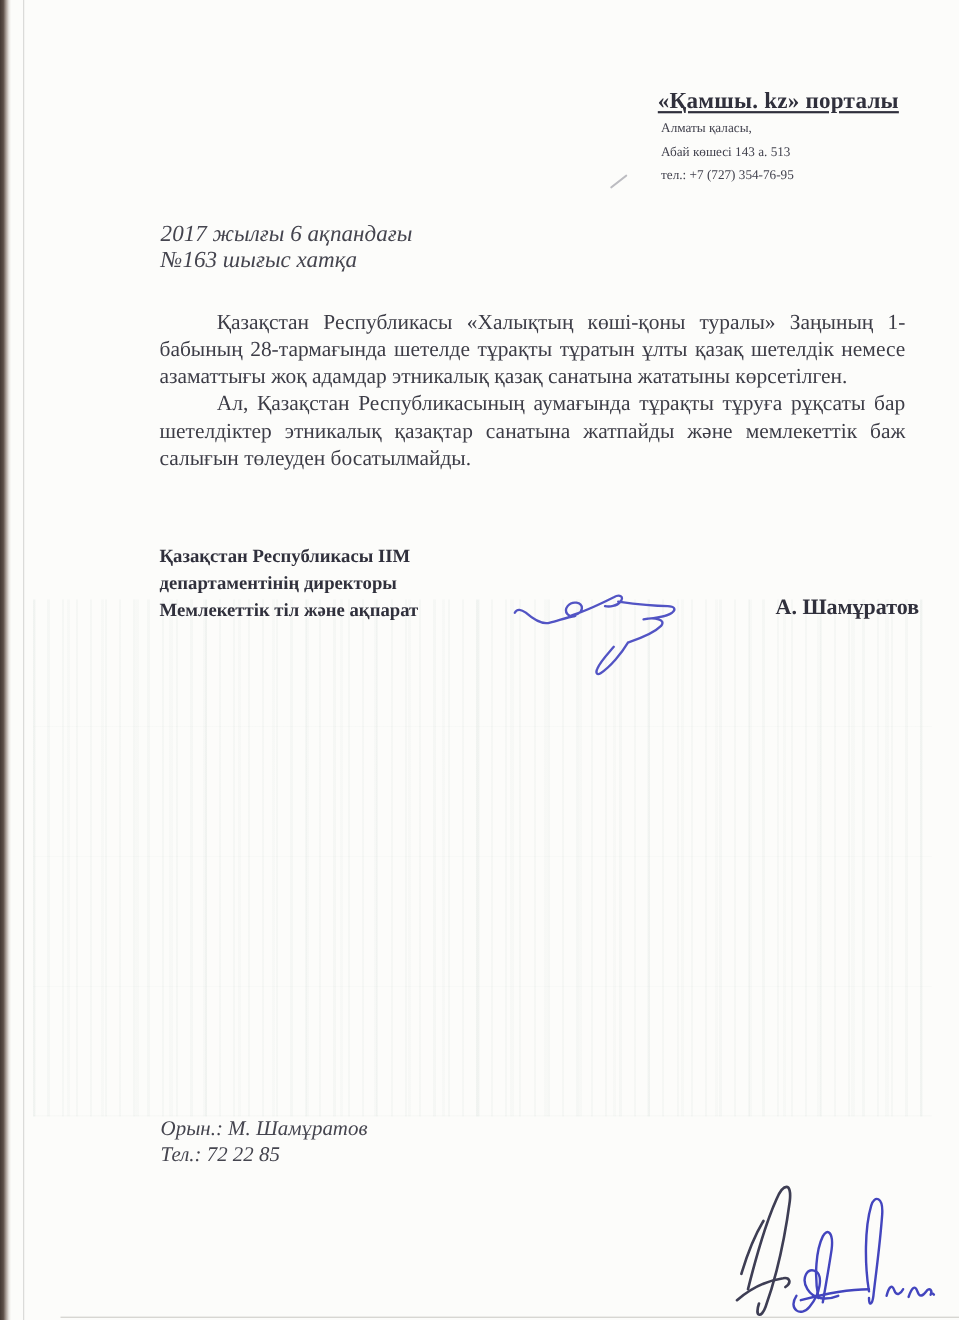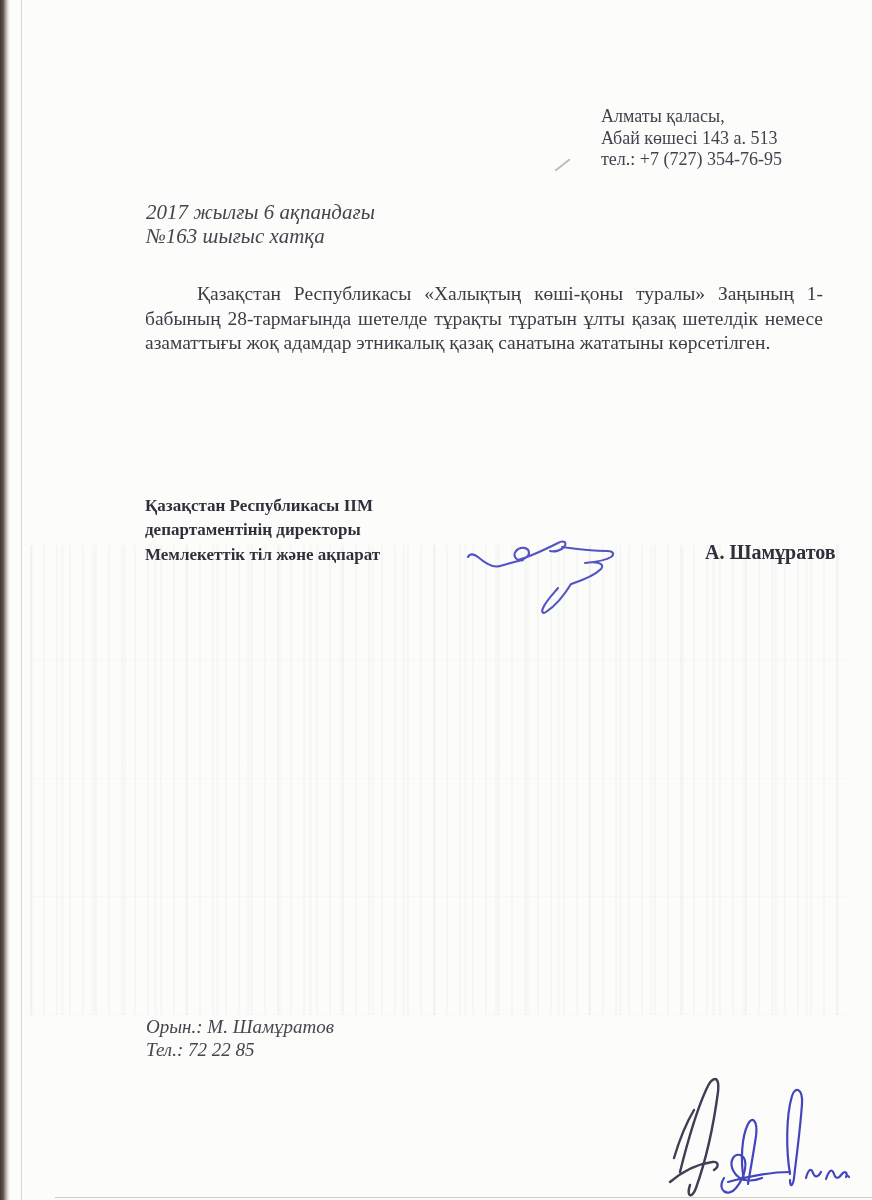--- a/index.html
+++ b/index.html
@@ -42,21 +42,21 @@
   .portal-title {
     position: absolute; left: 598px; top: 79px; width: 260px;
     font-size: 21px; font-weight: bold; color: #30303c;
     text-decoration: underline;
     text-underline-offset: 3px;
     letter-spacing: 0.2px;
     white-space: nowrap;
   }
   .address-block {
     position: absolute; left: 601px; top: 106px;
-    font-size: 18px; line-height: 21.5px; color: #42424e;
+    font-size: 12px; line-height: 21.5px; color: #42424e;
     white-space: nowrap;
   }
   .pen-slash {
     position: absolute; left: 553px; top: 164px; width: 19px; height: 2px;
     background: rgba(135,135,145,0.55);
     transform: rotate(-38deg);
     border-radius: 2px;
   }
   
   .ref-block {
@@ -98,36 +98,38 @@
 </head>
 <body>
 
 <div class="page">
 
   <div class="edge-left"></div>
   <div class="crease-line"></div>
   <div class="edge-bottom"></div>
   <div class="bleedthrough"></div>
 
+  <div class="portal-title">«Қамшы. kz» порталы</div>
 
   <div class="address-block">
     <div>Алматы қаласы,</div>
     <div>Абай көшесі 143 а. 513</div>
     <div>тел.: +7 (727) 354-76-95</div>
   </div>
 
   <div class="pen-slash"></div>
 
   <div class="ref-block">
     <div>2017 жылғы 6 ақпандағы</div>
     <div>№163 шығыс хатқа</div>
   </div>
 
   <div class="body-block">
     <p>Қазақстан Республикасы «Халықтың көші-қоны туралы» Заңының 1-бабының 28-тармағында шетелде тұрақты тұратын ұлты қазақ шетелдік немесе азаматтығы жоқ адамдар этникалық қазақ санатына жататыны көрсетілген.</p>
+    <p>Ал, Қазақстан Республикасының аумағында тұрақты тұруға рұқсаты бар шетелдіктер этникалық қазақтар санатына жатпайды және мемлекеттік баж салығын төлеуден босатылмайды.</p>
   </div>
 
   <div class="sign-block">
     <div>Қазақстан Республикасы ІІМ</div>
     <div>департаментінің директоры</div>
     <div>Мемлекеттік тіл және ақпарат</div>
   </div>
 
   <svg class="director-signature" viewBox="0 0 190 95" xmlns="http://www.w3.org/2000/svg">
     <g fill="none" stroke="#5254c4" stroke-width="2.1" stroke-linecap="round" stroke-linejoin="round">

